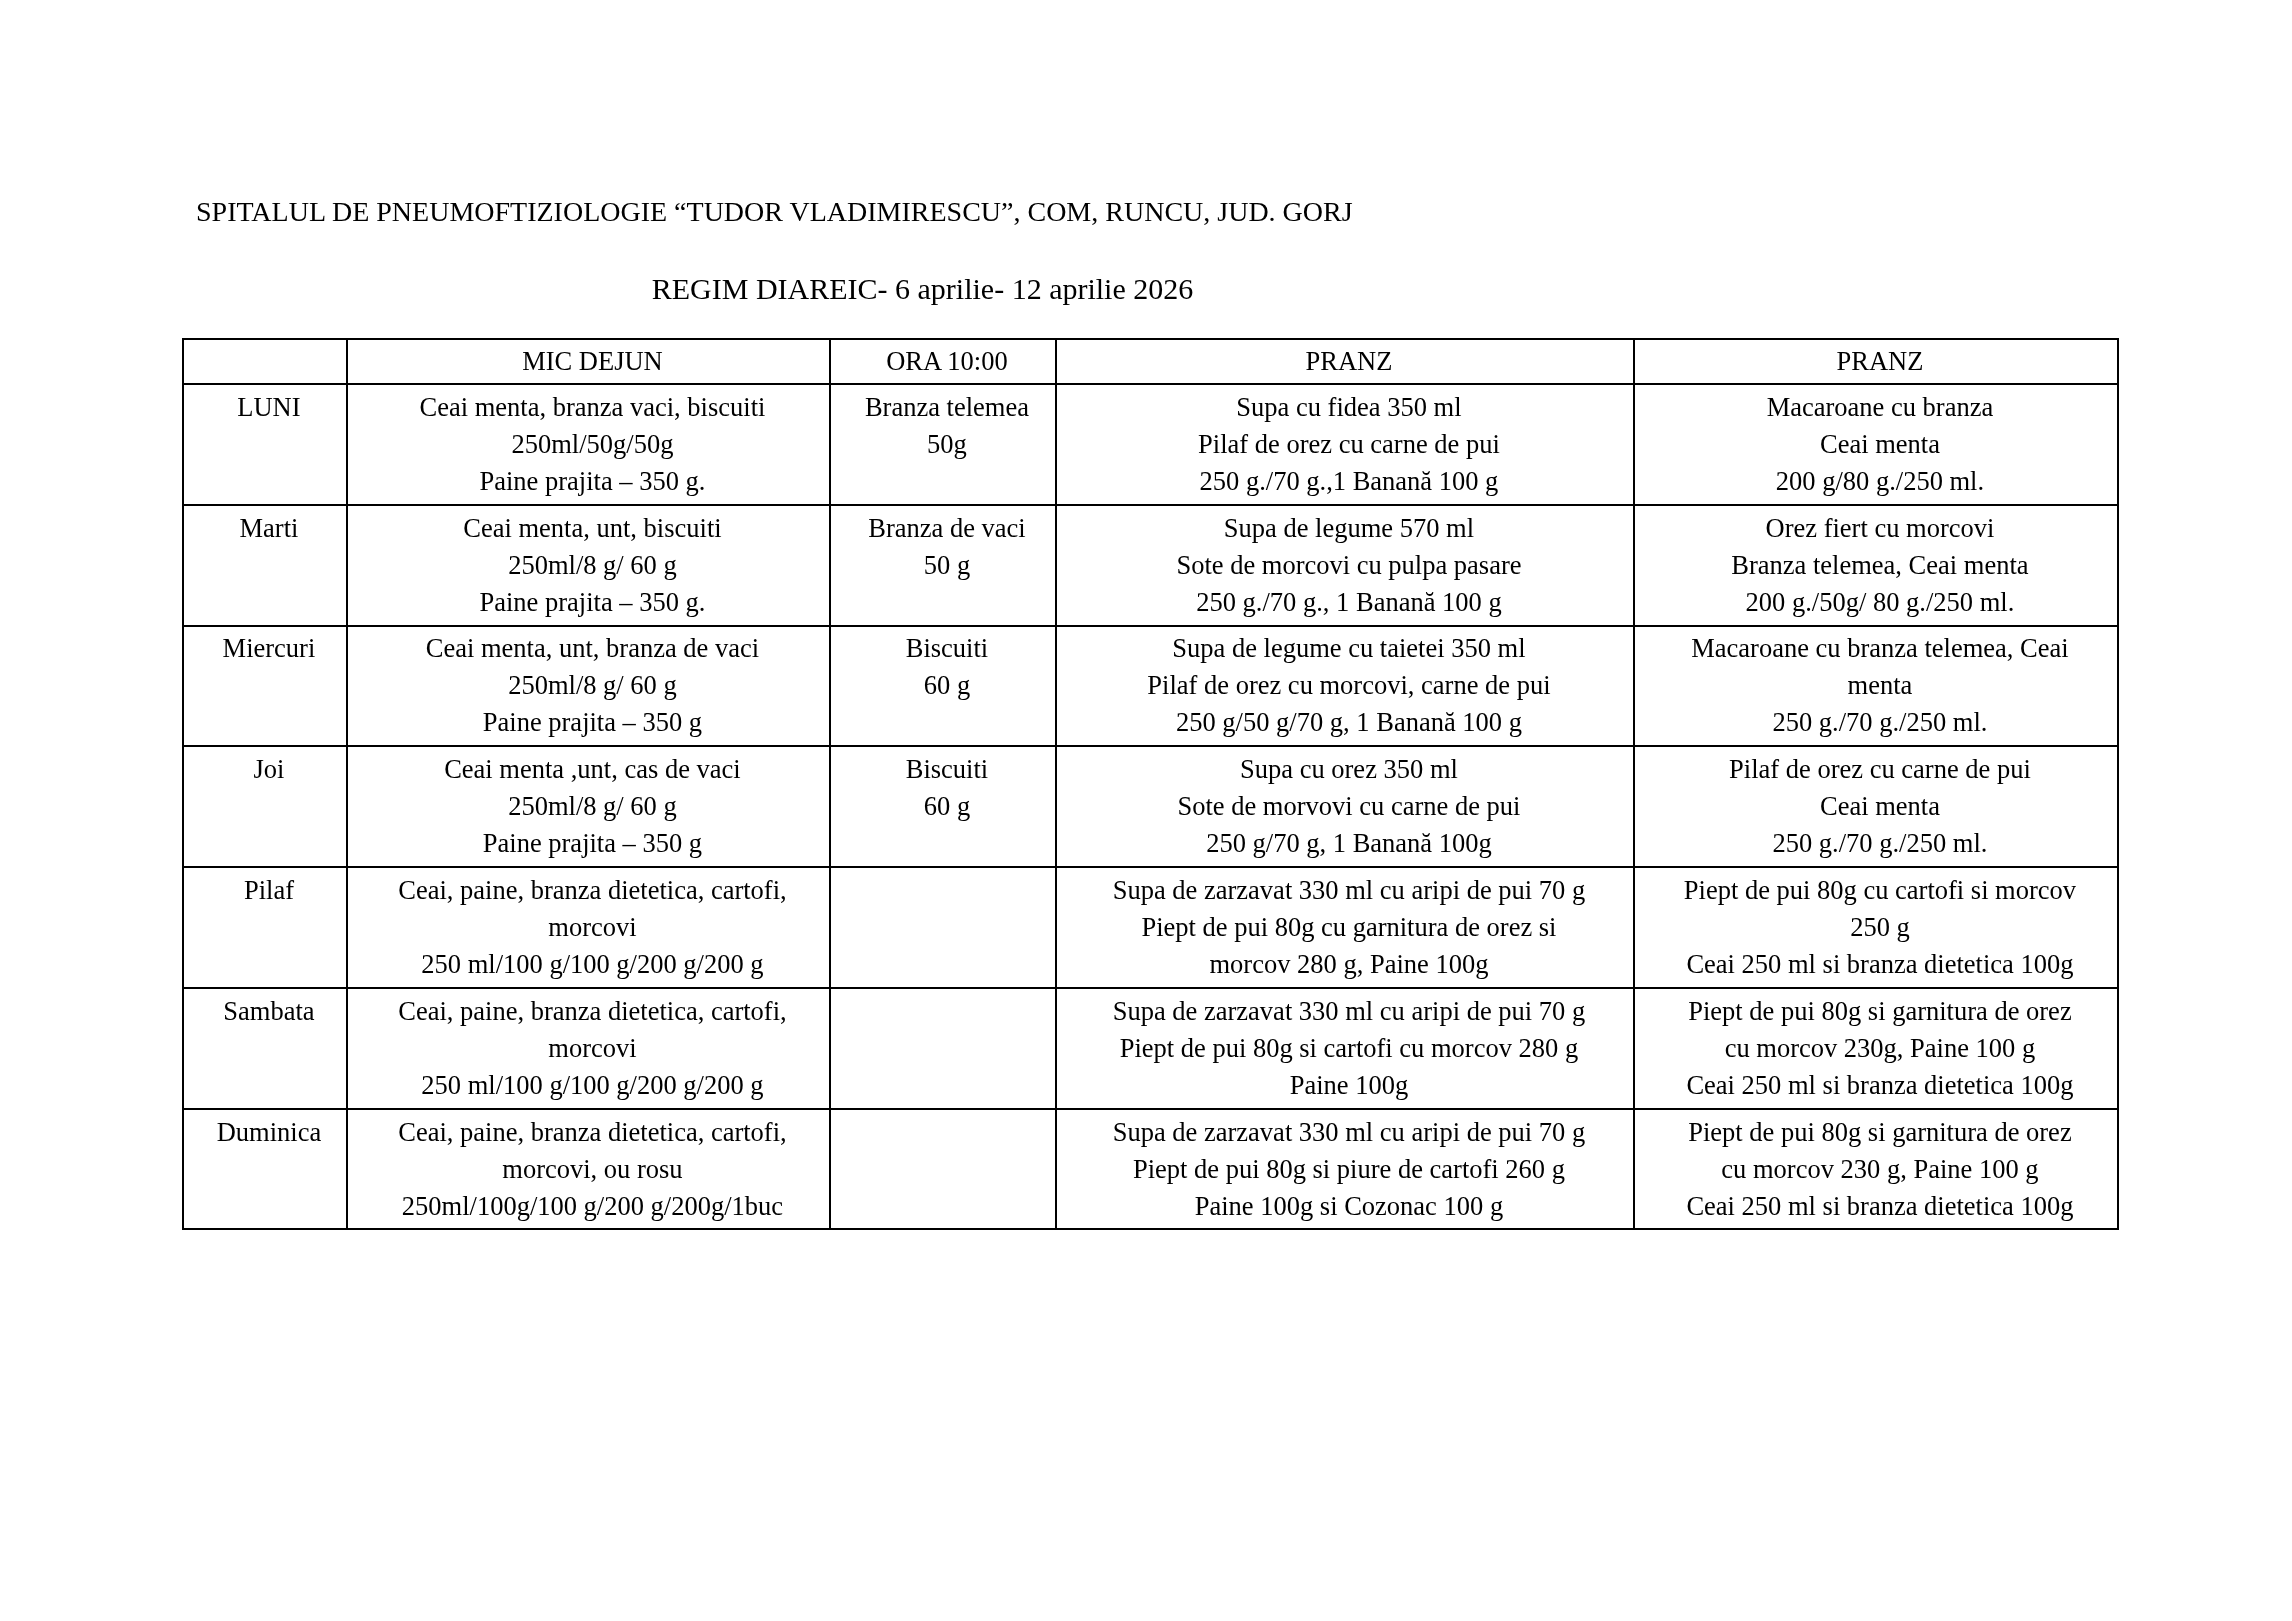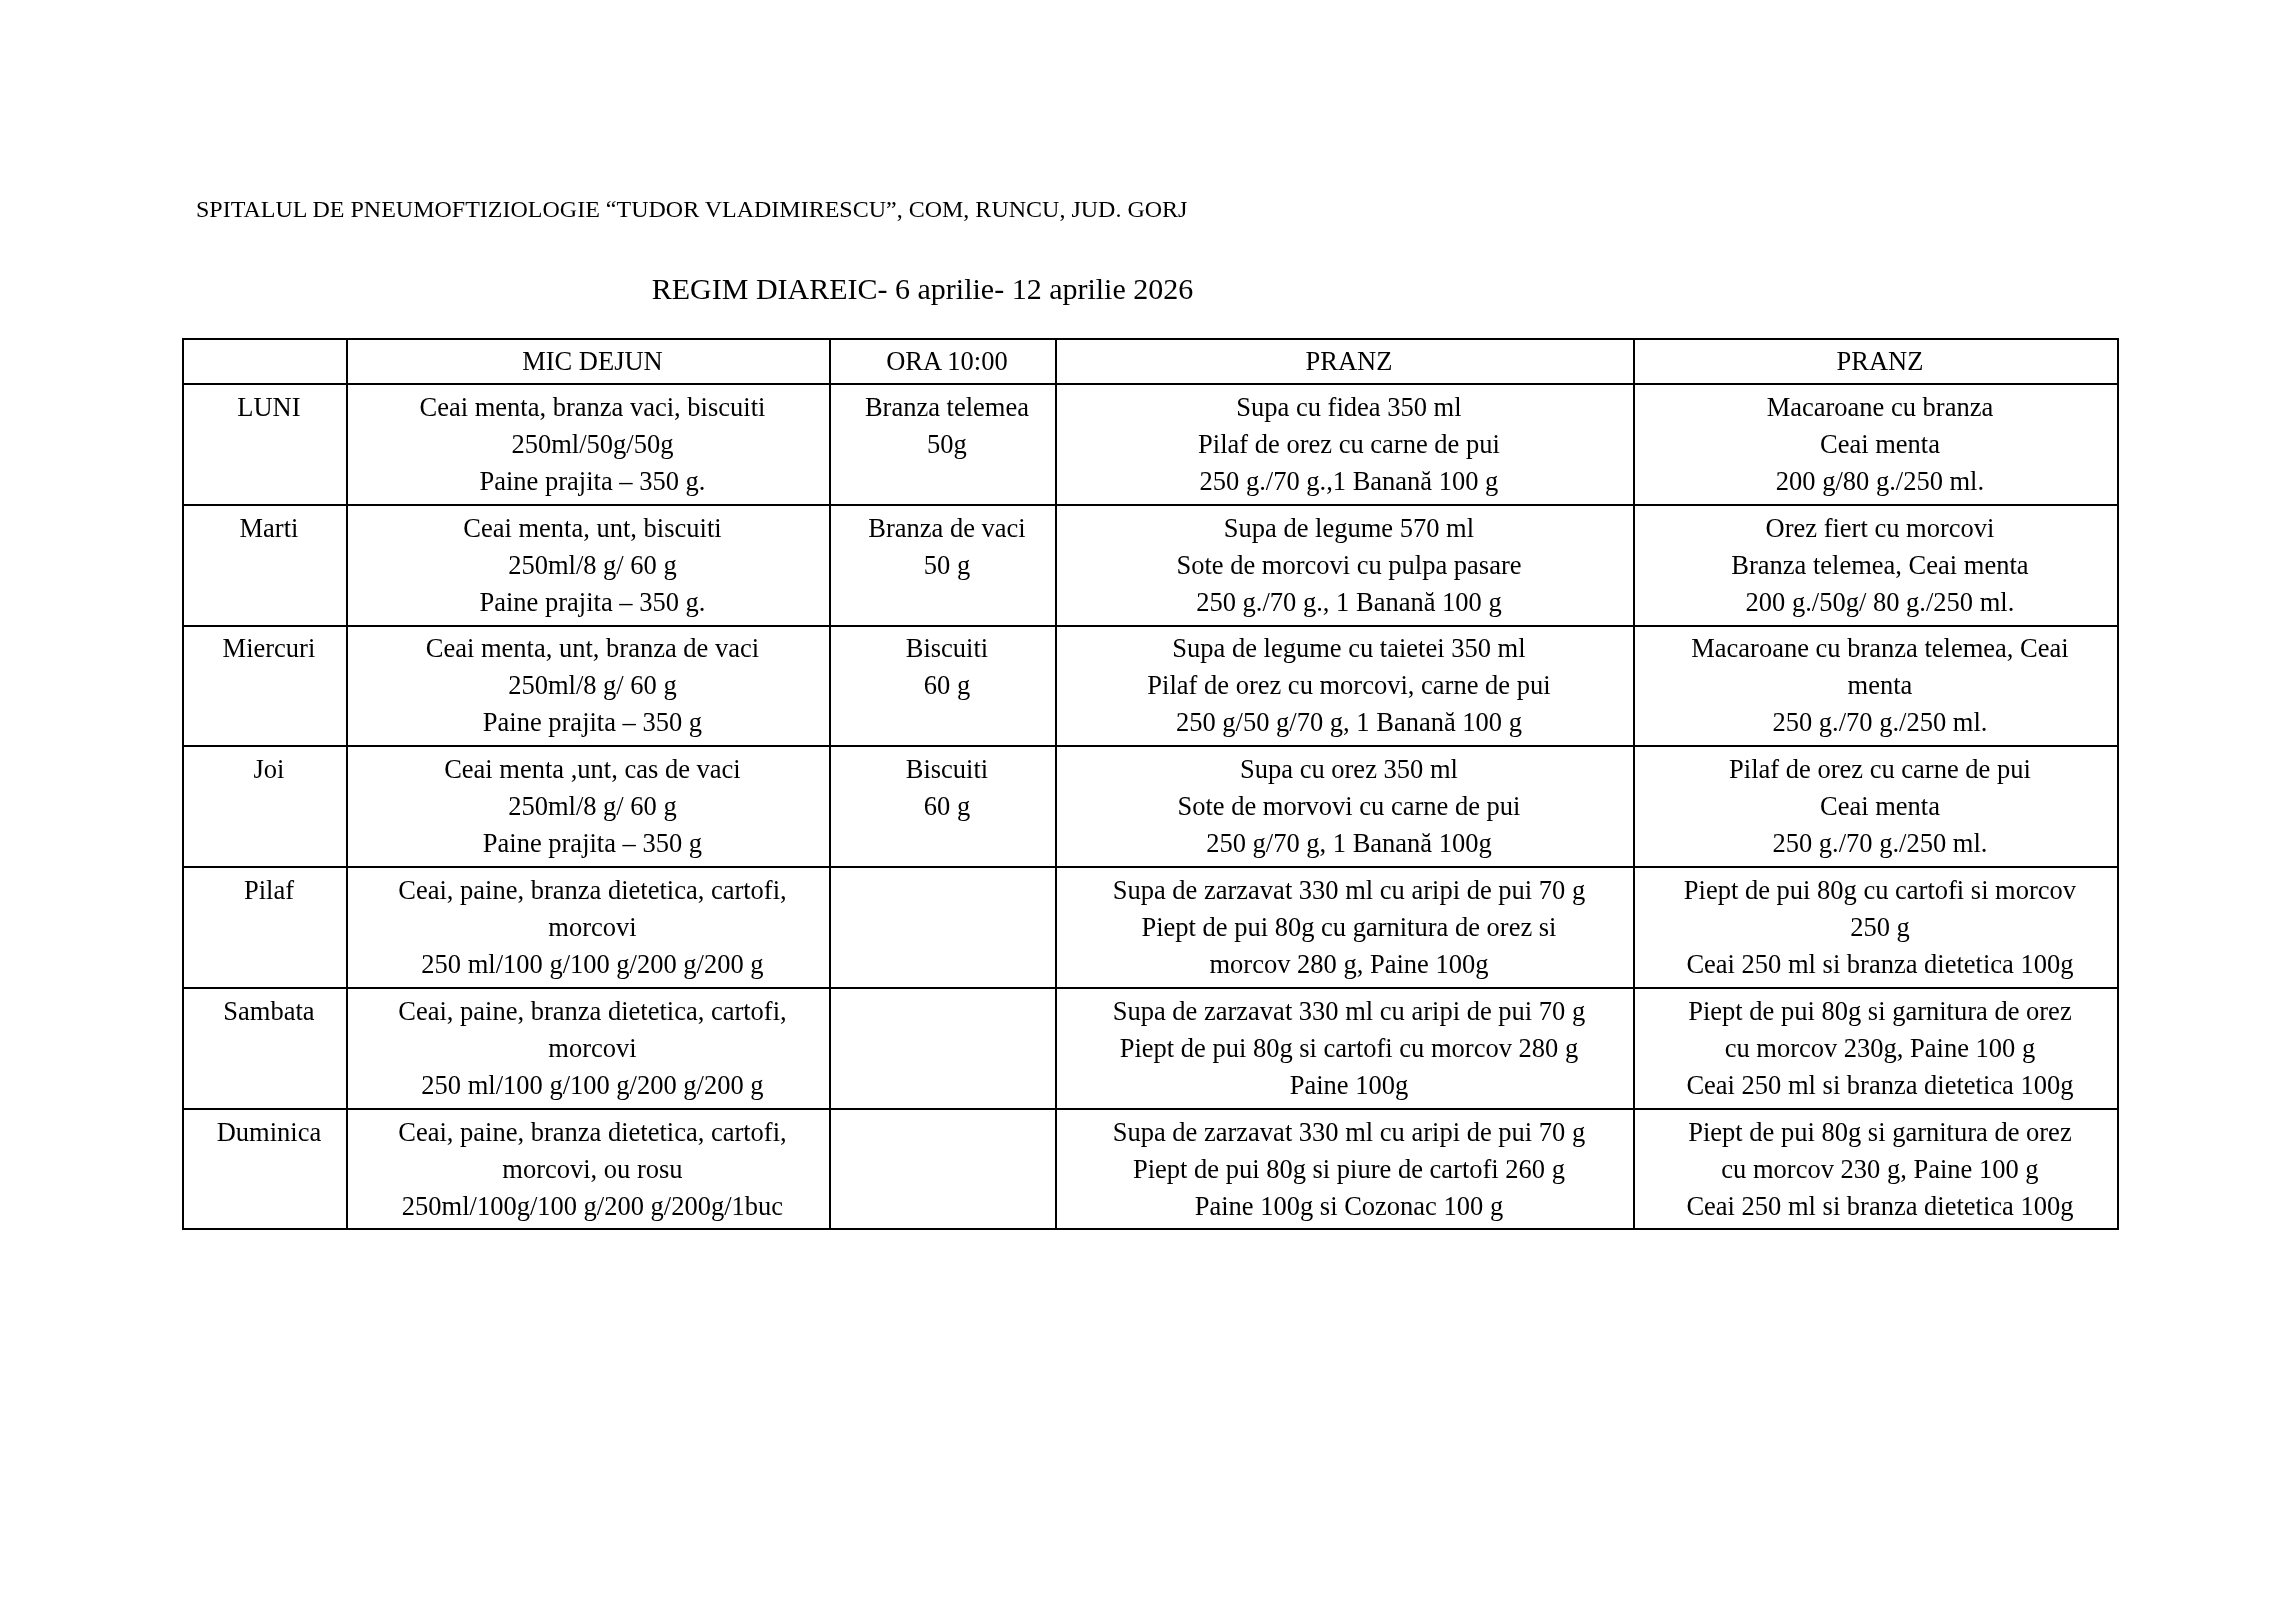--- a/index.html
+++ b/index.html
@@ -12,21 +12,21 @@
     width: 2293px;
     height: 1621px;
     background: #ffffff;
     color: #000000;
     font-family: "Liberation Serif", "DejaVu Serif", serif;
   }
   .doc-title {
     position: absolute;
     left: 196px;
     top: 196px;
-    font-size: 24px;
+    font-size: 28px;
     white-space: nowrap;
   }
   .doc-subtitle {
     position: absolute;
     left: 0;
     top: 272px;
     width: 1845px;
     text-align: center;
     font-size: 30px;
     white-space: nowrap;

